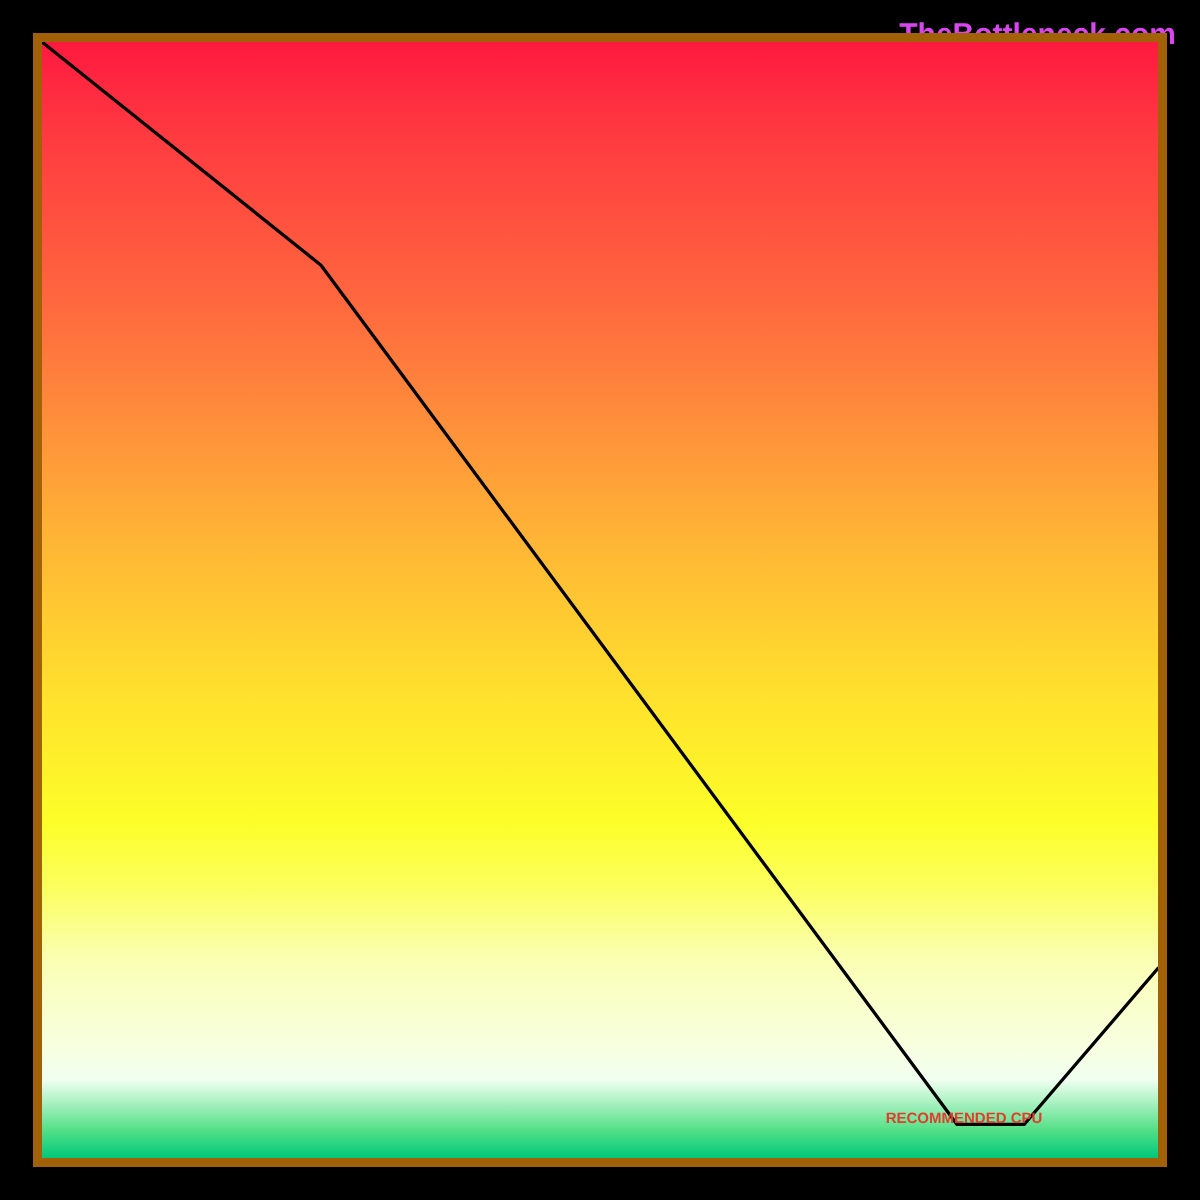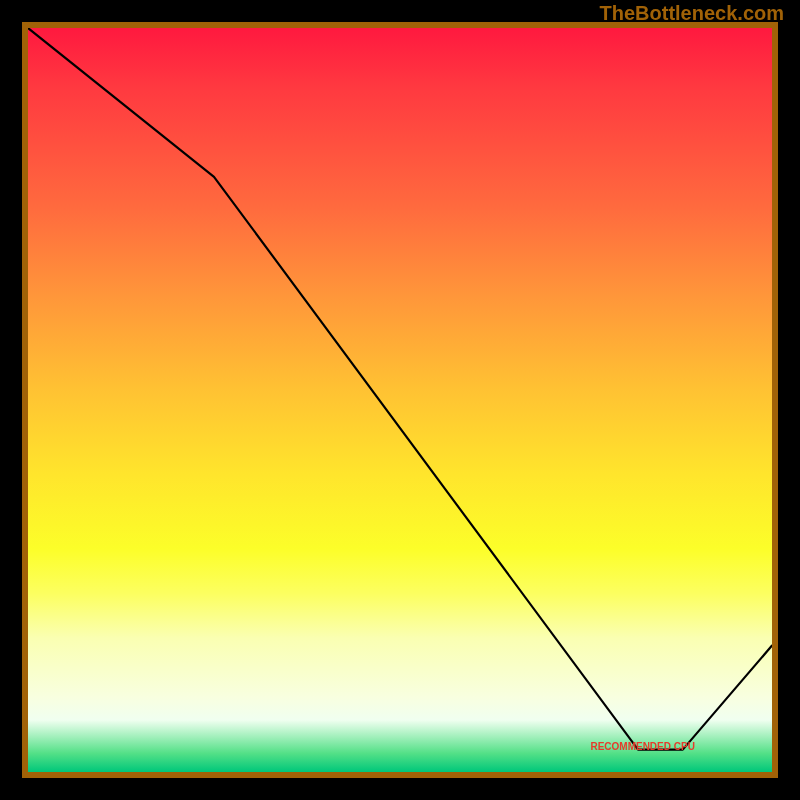--- a/index.html
+++ b/index.html
@@ -1,17 +1,17 @@
 <!DOCTYPE html>
 <html><head>
 <meta charset="utf-8">
 <style>
   html,body{margin:0;padding:0;width:800px;height:800px;overflow:hidden;font-family:Arial,Helvetica,sans-serif;}
   .canvas{position:relative;width:800px;height:800px;background:#000;}
-  .watermark{position:absolute;top:2px;right:16px;color:#a16207;font-size:20px;font-weight:600;letter-spacing:0;user-select:none;}
+  .watermark{position:absolute;top:12px;right:16px;color:#d946ef;font-size:20px;font-weight:600;letter-spacing:0;user-select:none;}
   .plot{position:absolute;left:22px;top:22px;width:756px;height:756px;border:6px solid #a16207;box-sizing:border-box;overflow:hidden;}
   
   .grad{position:absolute;inset:0;
     background:linear-gradient(to bottom,
       #ff193f 0%,
       #ff3940 8%,
       #ff6a3e 24%,
       #ff963a 36%,
       #ffc033 48%,
       #ffe52c 60%,

